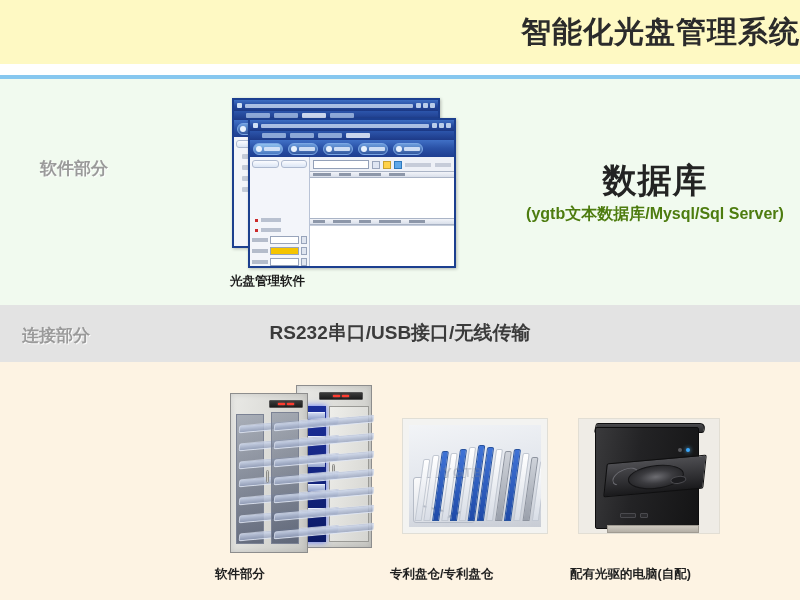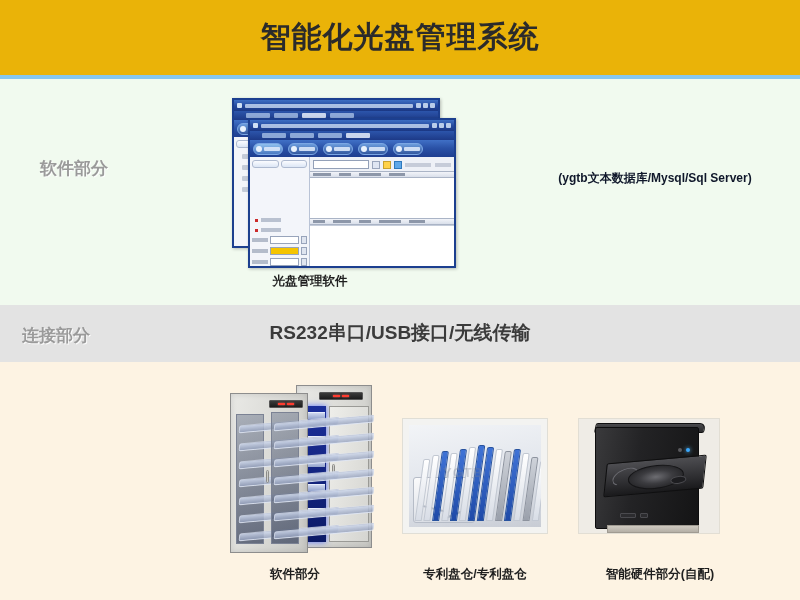--- a/index.html
+++ b/index.html
@@ -6,23 +6,23 @@
   html, body {
     width: 800px; height: 600px;
     font-family: "Liberation Sans", "DejaVu Sans", sans-serif;
     background: #ffffff;
     overflow: hidden;
   }
   #page { position: relative; width: 800px; height: 600px; }
 
   
   .header {
-    position: absolute; left: 0; top: 0; width: 800px; height: 75px;
-    background: #eab308;
-    display: flex; align-items: center; justify-content: center;
+    position: absolute; left: 0; top: 0; width: 800px; height: 64px;
+    background: #fef9c3;
+    display: flex; align-items: center; justify-content: flex-end;
   }
   .title-wrap { display: flex; align-items: baseline; white-space: nowrap; }
   .title-main {
     font-size: 30px; font-weight: bold; color: #2b2b2b; letter-spacing: 1px;
   }
   .title-sub {
     font-size: 16px; font-weight: bold; color: #3a3a3a; margin-left: 2px;
   }
   .divider {
     position: absolute; left: 0; top: 75px; width: 800px; height: 4px;
@@ -51,32 +51,32 @@
   }
   .lbl-software { left: 40px; top: 157px; }
   .lbl-connect  { left: 22px; top: 324px; }
   .lbl-hardware { left: 22px; top: 462px; }
 
   
   .db-block {
     position: absolute; left: 520px; top: 158px; width: 270px; text-align: center;
   }
   .db-title { font-size: 34px; font-weight: bold; color: #232323; letter-spacing: 1px; }
-  .db-sub   { font-size: 12px; font-weight: bold; color: #0f172a; margin-top: 12px; }
+  .db-sub   { font-size: 16px; font-weight: bold; color: #4d7c0f; margin-top: 0; }
 
   
   .conn-text {
     position: absolute; left: 0; top: 320px; width: 800px;
     text-align: center; font-size: 19px; font-weight: bold; color: #3b3b3b;
   }
 
   
   .caption {
     position: absolute; font-size: 12.5px; font-weight: bold; color: #1f1f1f;
-    text-align: center; white-space: nowrap;
+    white-space: nowrap;
   }
   .cap-software { left: 230px; top: 273px; width: 160px; }
   .cap-cabinet  { left: 215px; top: 566px; width: 160px; }
   .cap-bin      { left: 390px; top: 566px; width: 170px; }
   .cap-pc       { left: 570px; top: 566px; width: 180px; }
 
   
   .win {
     position: absolute;
     border: 2px solid #1c3f8f;
@@ -468,20 +468,21 @@
           <span class="th-cell d"></span>
         </div>
         <div class="tbl-area lower"></div>
       </div>
     </div>
   </div>
 
   <div class="caption cap-software">光盘管理软件</div>
 
   <div class="db-block">
+    <div class="db-title">数据库</div>
     <div class="db-sub">(ygtb文本数据库/Mysql/Sql Server)</div>
   </div>
 
   <div class="band-connect"></div>
   <div class="band-label lbl-connect">连接部分</div>
   <div class="conn-text">RS232串口/USB接口/无线传输</div>
 
   <div class="band-hardware"></div>
 
   <div class="hw cabs">
@@ -565,13 +566,13 @@
         <span class="tray-hub"></span>
       </span>
     </div>
     <div class="pc-base"></div>
   </div>
 
 </div>
 
 <div class="caption cap-cabinet">软件部分</div>
 <div class="caption cap-bin">专利盘仓/专利盘仓</div>
-<div class="caption cap-pc">智能硬件部分(自配)</div>
+<div class="caption cap-pc">配有光驱的电脑(自配)</div>
 
 </body></html>

